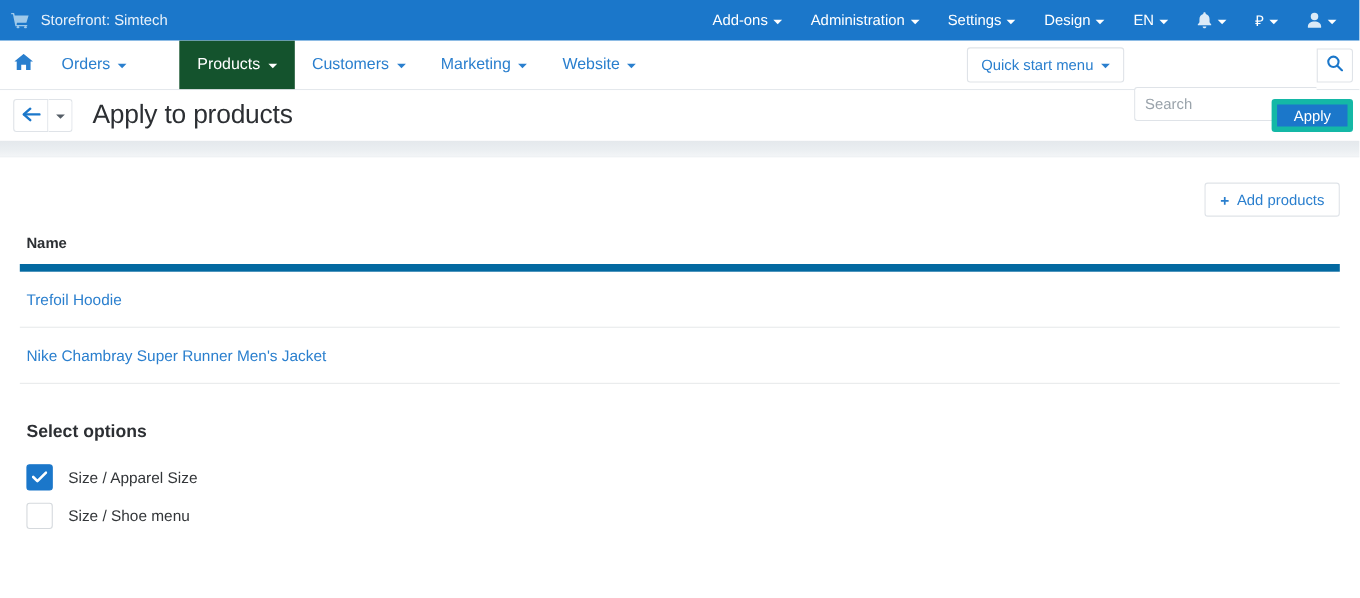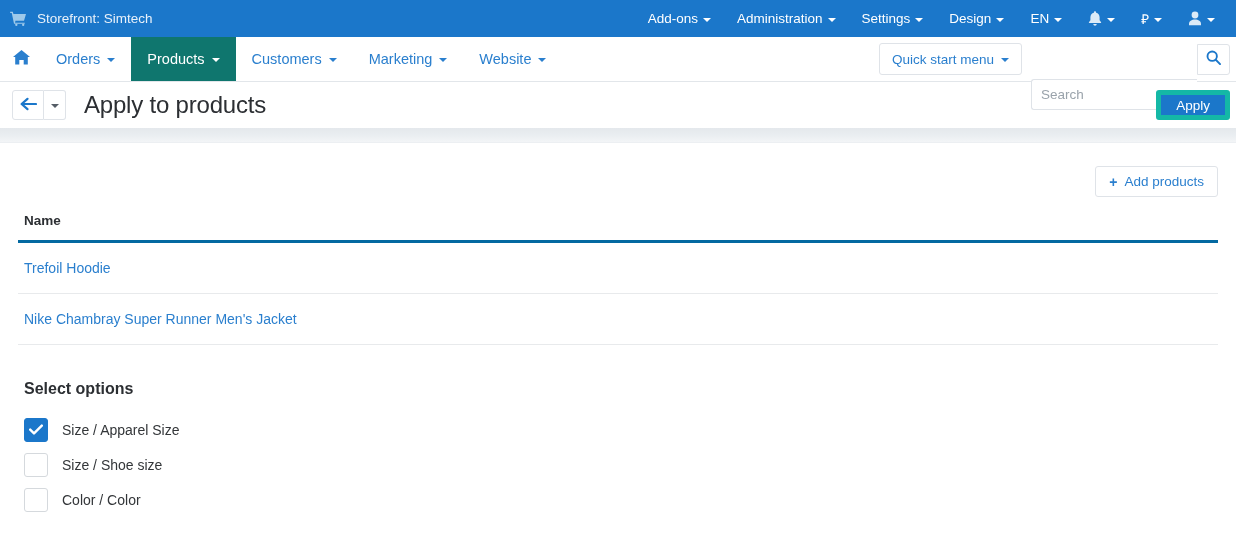--- a/index.html
+++ b/index.html
@@ -52,21 +52,21 @@
   }
   .nav-home {
     width: 38px; display: flex; align-items: center; justify-content: center;
     cursor: pointer;
   }
   .nav-item {
     display: flex; align-items: center; gap: 7px;
     padding: 0 16px;
     color: #2a7fce; font-size: 14.5px; cursor: pointer;
   }
-  .nav-item.active { background: #0f766e; color: #ffffff; }
+  .nav-item.active { background: #14532d; color: #ffffff; margin-left: 32px; }
   .nav-spacer { flex: 1 1 auto; }
   .nav-right {
     display: flex; align-items: center; gap: 9px;
     padding-right: 6px;
   }
   .qsm-btn {
     height: 31px; display: flex; align-items: center; gap: 7px;
     padding: 15px 12px;
     border: 1px solid #dfe3e8; border-radius: 3px;
     background: #fff; color: #2a7fce; font-size: 13.5px; cursor: pointer;
@@ -139,21 +139,21 @@
     border: 1px solid #dfe3e8; border-radius: 3px;
     background: #fff; color: #2a7fce; font-size: 13.5px; cursor: pointer;
     font-family: "Liberation Sans", sans-serif;
   }
   .plus-icon { font-size: 14px; font-weight: bold; line-height: 1; }
 
   table.products { width: 1200px; border-collapse: collapse; margin-top: 11px; }
   table.products th {
     text-align: left; font-size: 13.5px; font-weight: bold; color: #2c2f33;
     padding: 5px 6px 12px 6px;
-    border-bottom: 3px solid #0369a1;
+    border-bottom: 7px solid #0369a1;
   }
   table.products td {
     padding: 17px 6px; border-bottom: 1px solid #e8eaec;
     font-size: 14px;
   }
   table.products td a { color: #2a7fce; text-decoration: none; cursor: pointer; }
 
   h2.select-options {
     font-size: 16px; font-weight: bold; color: #2c2f33;
     margin: 35px 0 0 6px;
@@ -344,23 +344,17 @@
         <svg class="tick" width="14" height="11" viewBox="0 0 14 11" fill="none" stroke="#ffffff" stroke-width="2.4" xmlns="http://www.w3.org/2000/svg">
           <polyline points="1.2,5.6 5,9.4 12.8,1.6" stroke-linecap="round" stroke-linejoin="round"></polyline>
         </svg>
       </span>
       <span class="opt-label">Size / Apparel Size</span>
     </div>
     <div class="opt-row">
       <span class="cbox">
         
       </span>
-      <span class="opt-label">Size / Shoe size</span>
+      <span class="opt-label">Size / Shoe menu</span>
     </div>
-    <div class="opt-row">
-      <span class="cbox">
-        
-      </span>
-      <span class="opt-label">Color / Color</span>
-    </div>
   </div>
 
 </div>
 
 </body></html>

